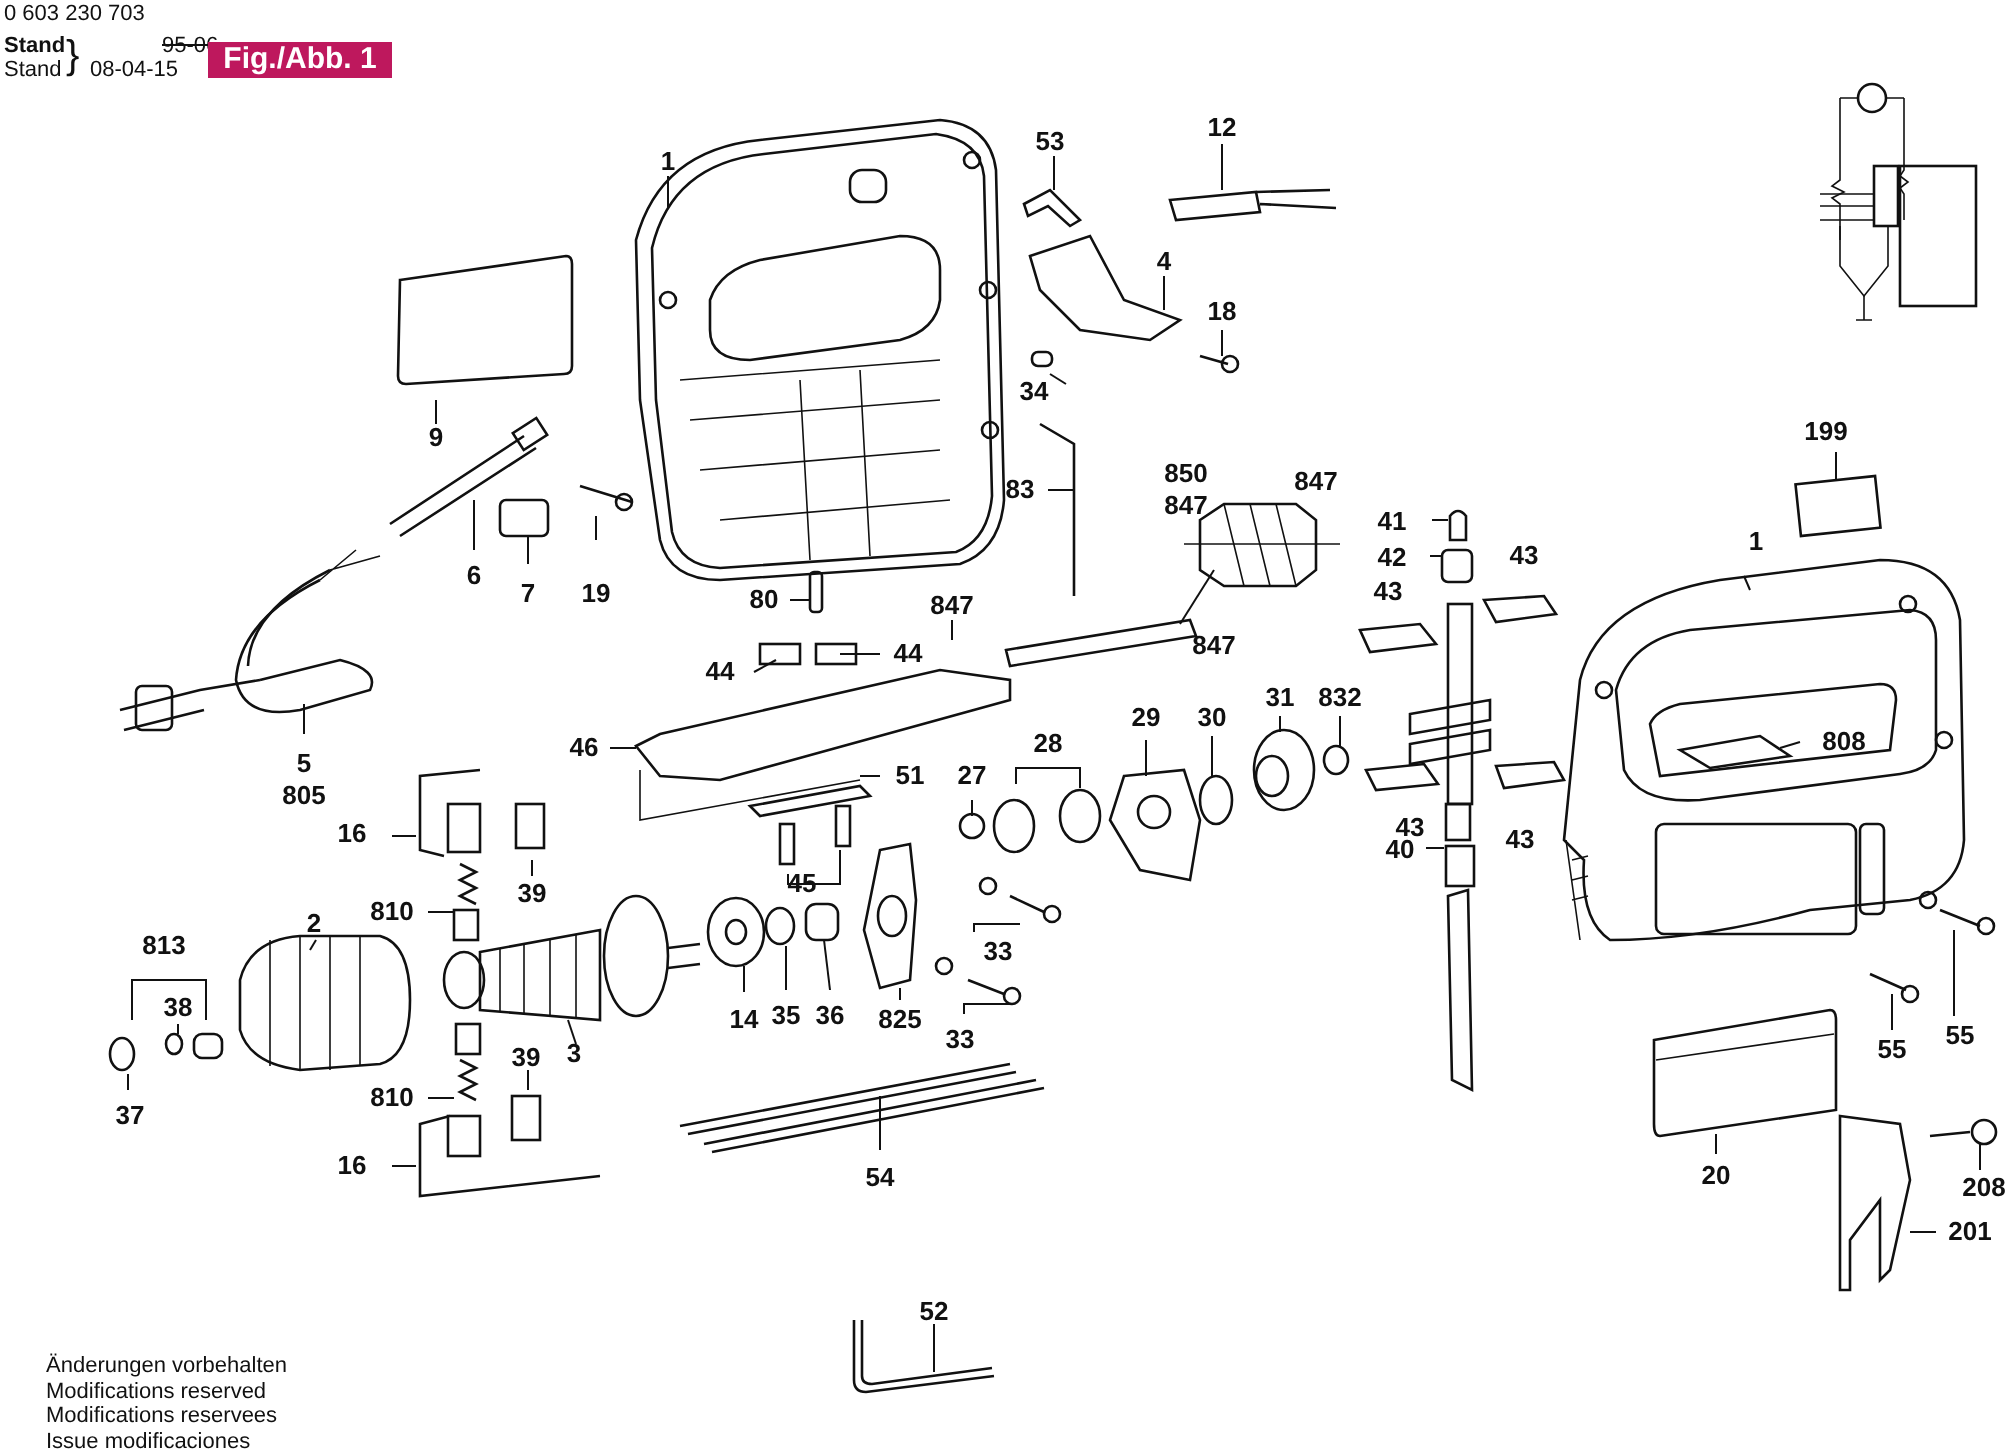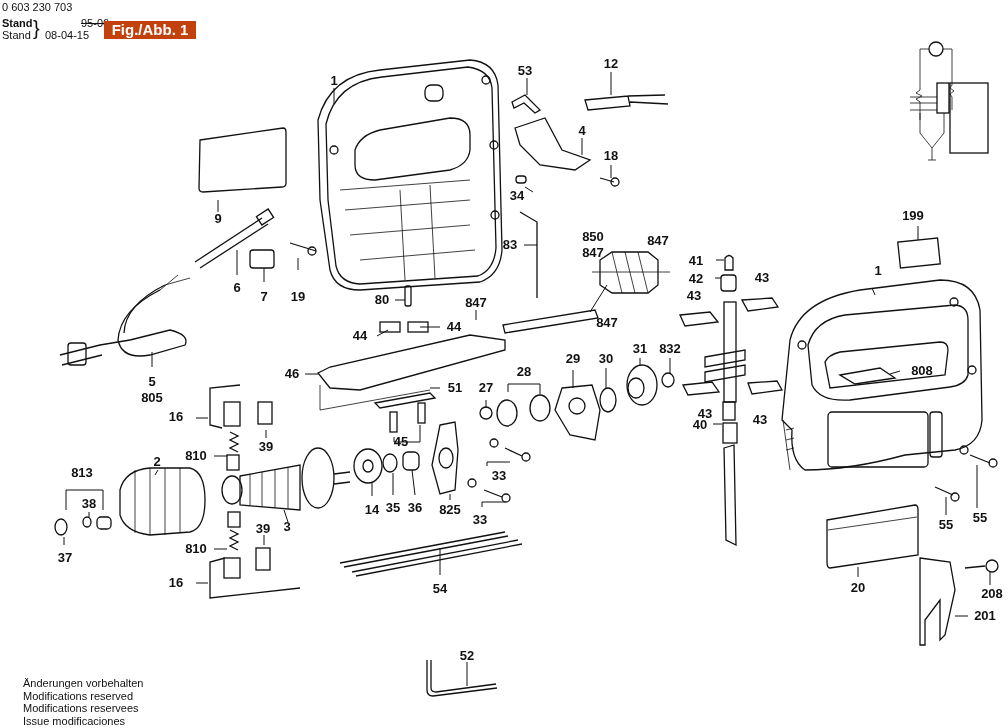--- a/index.html
+++ b/index.html
@@ -1,18 +1,18 @@
 <!DOCTYPE html>
 <html><head>
 <meta charset="utf-8">
 <style>
   html, body { margin:0; padding:0; background:#fff; }
   body { width:1008px; height:728px; position:relative; overflow:hidden; font-family:"Liberation Sans", sans-serif; color:#111; }
   .hdr { position:absolute; font-size:11px; line-height:12px;text-align:center; }
-  .figbox { position:absolute; left:104px; top:21px; width:92px; height:18px; background:#c2410c; color:#fff; font-weight:bold; font-size:15px; line-height:18px; text-align:center; }
+  .figbox { position:absolute; left:104px; top:21px; width:92px; height:18px; background:#be185d; color:#fff; font-weight:bold; font-size:15px; line-height:18px; text-align:center; }
   .strike { text-decoration:line-through;padding-left:36px; }
   .footer { position:absolute; left:2px; top:677px; font-size:11px; line-height:12.5px;margin-left:21px; }
   svg#diagram { position:absolute; left:0; top:0; }
   .lbl { font-family:"Liberation Sans", sans-serif; font-weight:bold; font-size:13px; fill:#111; }
   .part { fill:none; stroke:#111; stroke-width:1.3; }
   .partf { fill:#fff; stroke:#111; stroke-width:1.3; }
   .lead { stroke:#111; stroke-width:1; fill:none; }
   .thin { stroke:#111; stroke-width:0.8; fill:none; }
 </style>
 </head>

